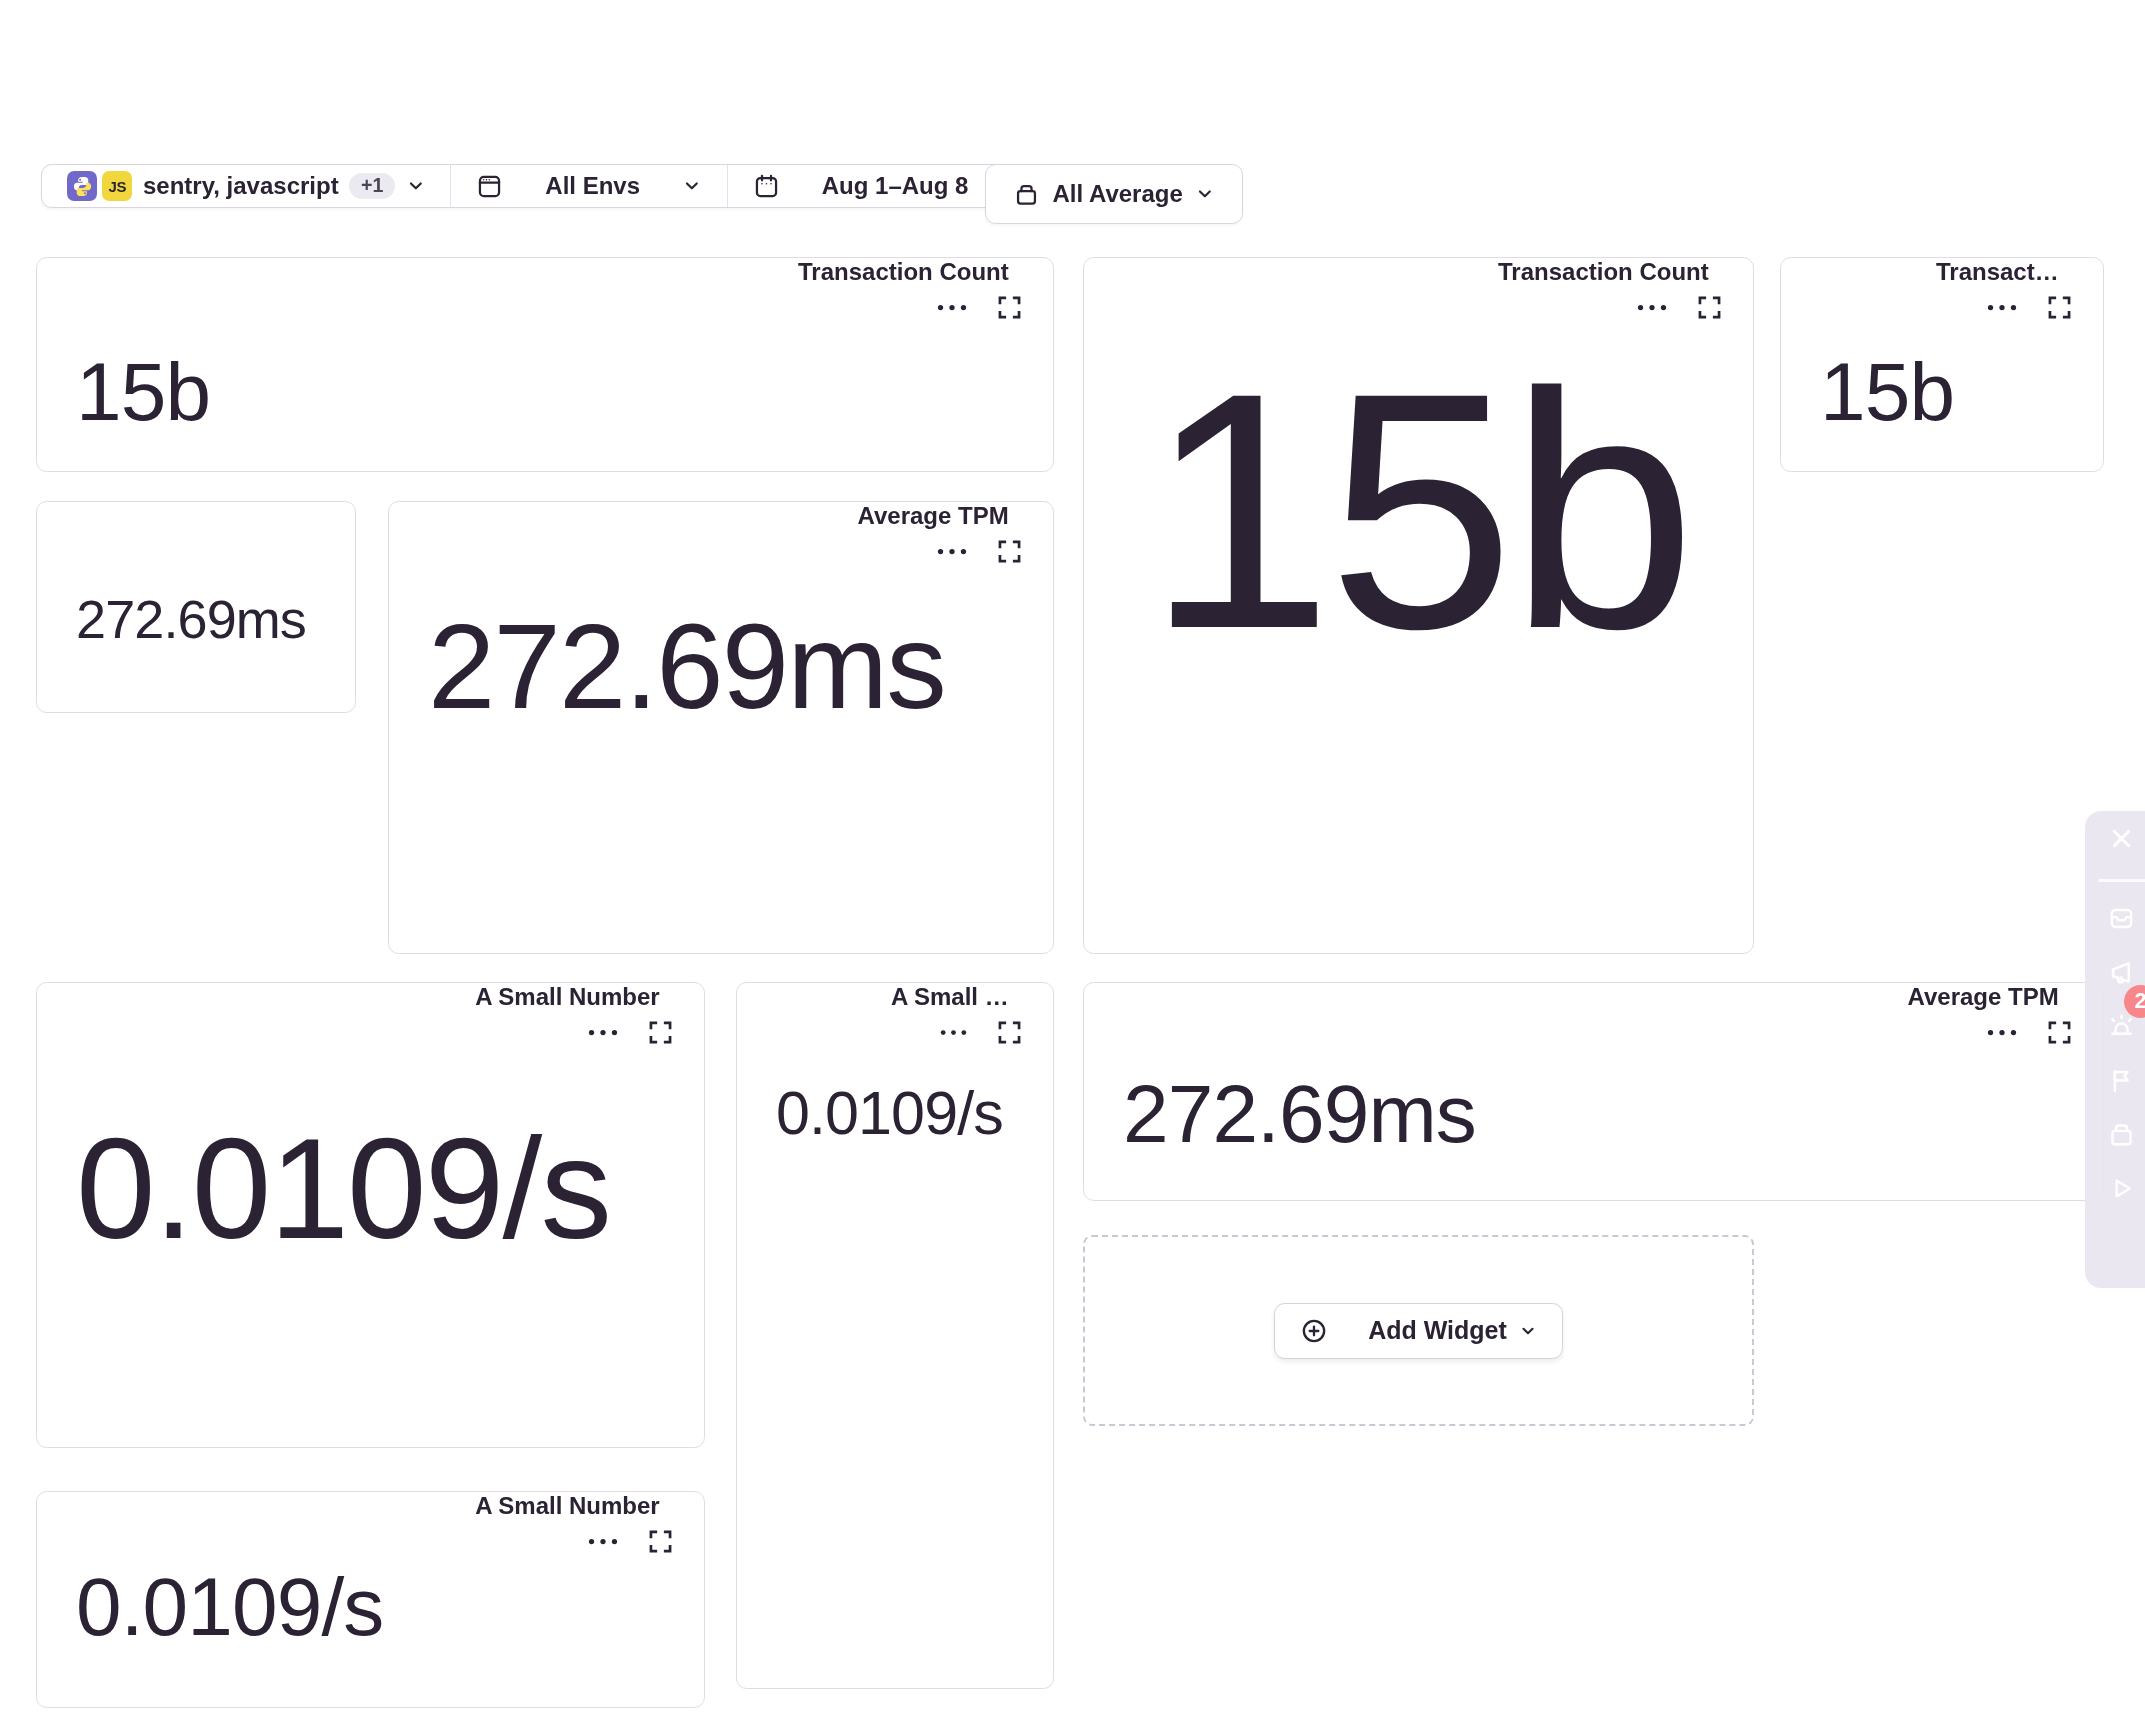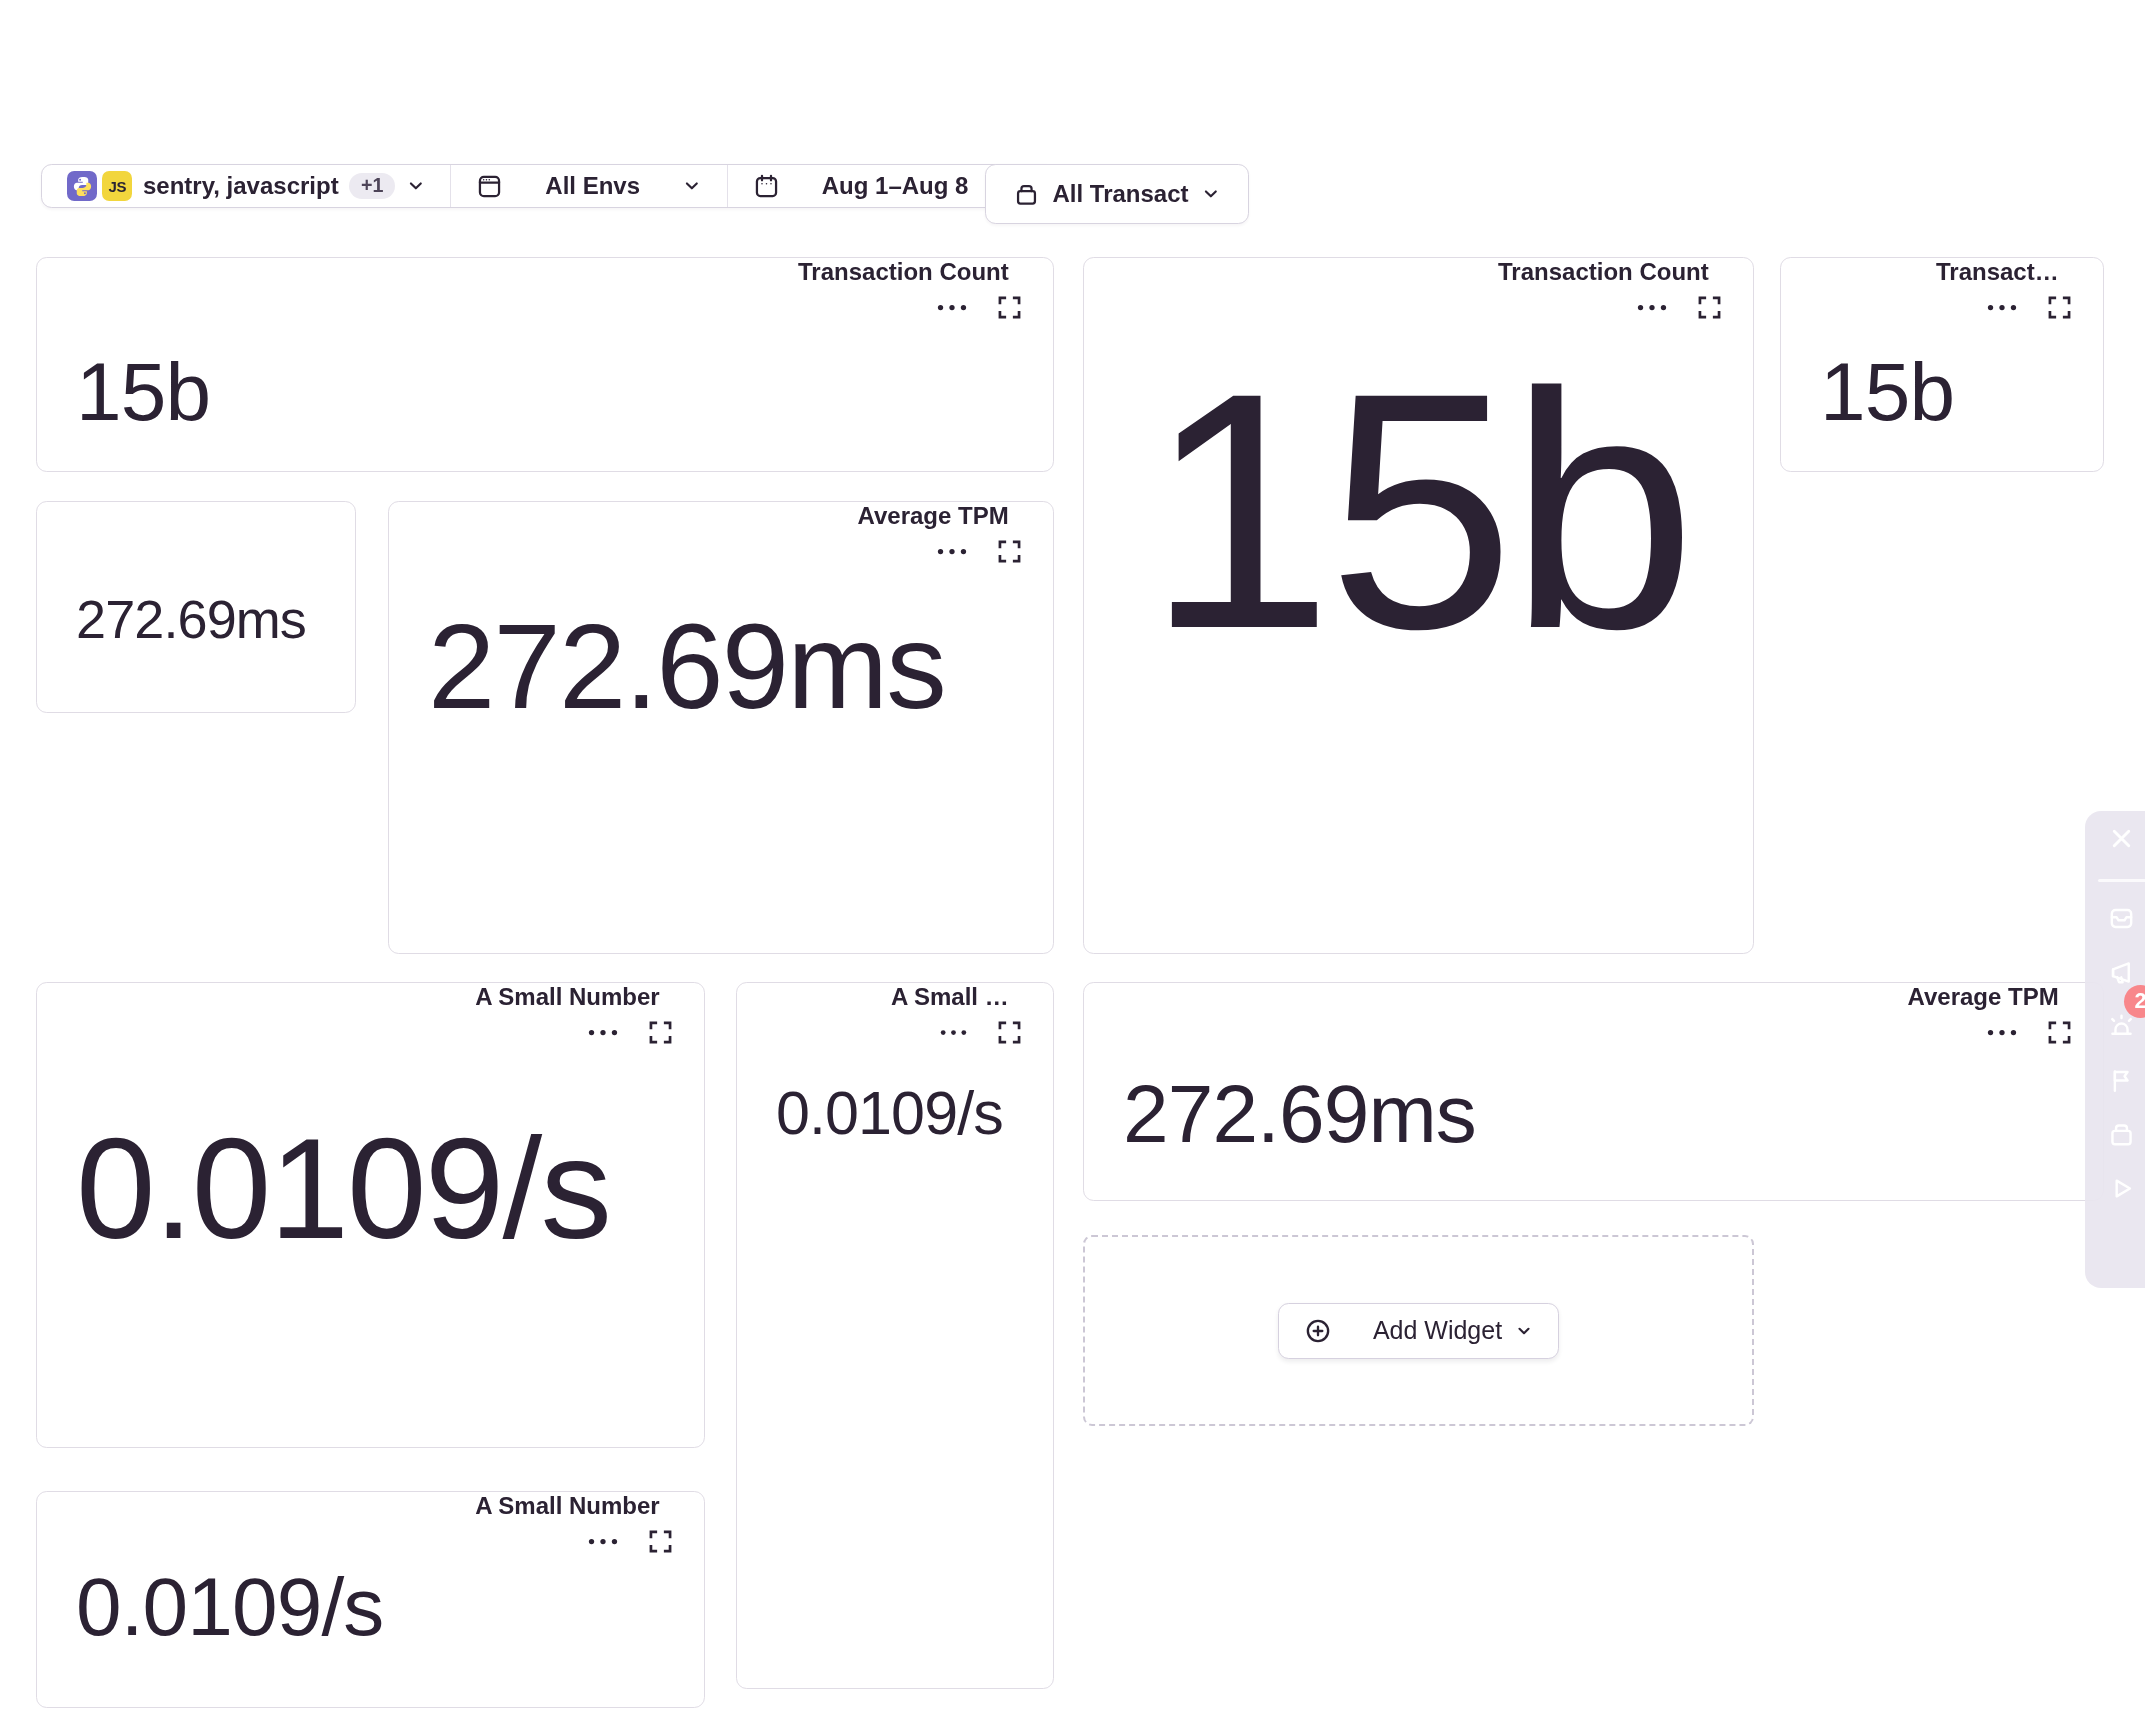--- a/index.html
+++ b/index.html
@@ -116,21 +116,21 @@
     position:absolute; left:1083px; top:1235px; width:671px; height:191px;
     border:2.7px dashed #ccc7d5; border-radius:9px;
     display:flex; align-items:center; justify-content:center;
   }
   .add-widget-btn {
     height:56px; padding:0 25px; background:#fff; border:1.8px solid #d6d1df;
     border-radius:10.7px; display:flex; align-items:center; gap:12.5px;
     box-shadow:0 2.7px 4.5px rgba(43,34,51,0.08); cursor:pointer;
   }
   .add-widget-btn .plus { width:28px; height:28px; color:#2b2233; }
-  .add-widget-btn .lbl { font-size:25px; font-weight:400; color:#2b2233;margin-left:28px; }
+  .add-widget-btn .lbl { font-size:25px; font-weight:700; color:#2b2233;margin-left:28px; }
   .add-widget-btn .chev { width:18px; height:18px; }
 
   
   .side-toolbar {
     position:absolute; left:2085px; top:811px; width:81px; height:477px;
     background:rgba(232,229,239,0.93); border-radius:16px 0 0 16px;
     display:flex; flex-direction:column; align-items:center; padding:12.5px 14.3px 0 7.2px;
   }
   .side-toolbar .t-icon {
     width:30px; height:30px; color:#fff; display:flex; align-items:center;
@@ -210,21 +210,21 @@
     </div>
   </div>
 
   <div class="releases-btn">
     <span class="f-icon">
       <svg viewBox="0 0 24 24" width="27" height="27" fill="none" stroke="currentColor" stroke-width="2" stroke-linecap="round" stroke-linejoin="round">
         <rect x="4.5" y="9" width="15" height="11" rx="2"></rect>
         <path d="M7.5 9V6.8A2.3 2.3 0 0 1 9.8 4.5h4.4a2.3 2.3 0 0 1 2.3 2.3V9"></path>
       </svg>
     </span>
-    <span class="filter-label">All Transact</span>
+    <span class="filter-label">All Average</span>
     <span class="chev">
       <svg viewBox="0 0 24 24" width="19.7" height="19.7" fill="none" stroke="currentColor" stroke-width="2.6" stroke-linecap="round" stroke-linejoin="round">
           <path d="M6 9l6 6 6-6"></path>
         </svg>
     </span>
   </div>
 
   <div class="widget c1">
     <div class="w-head">
       <div class="w-title">Transaction Count</div>

